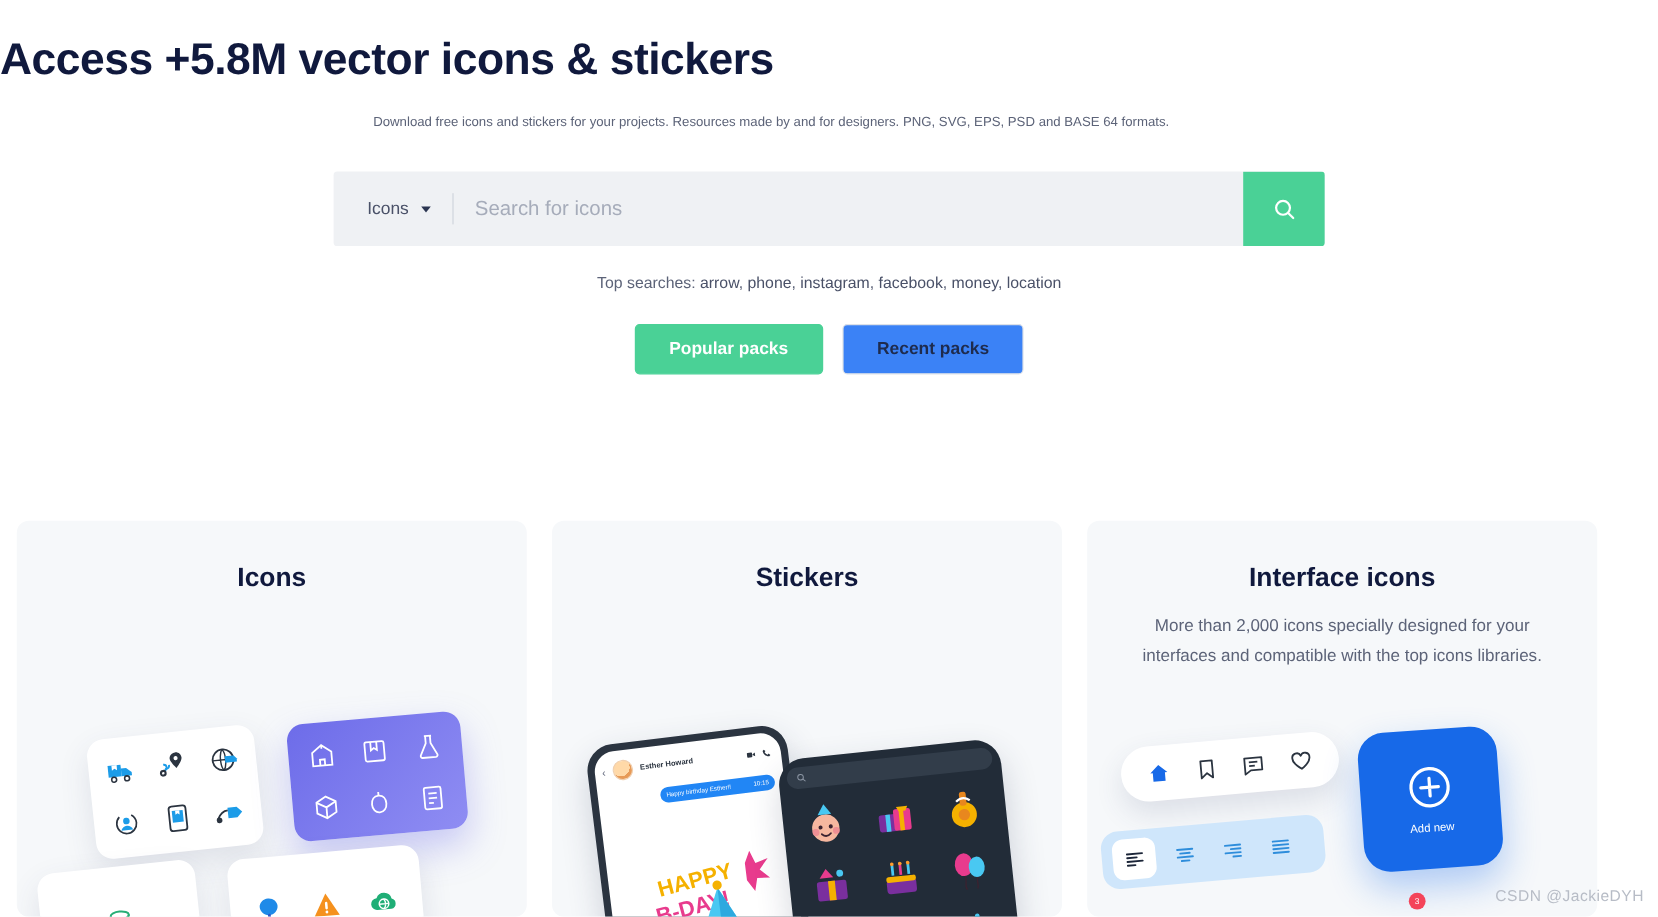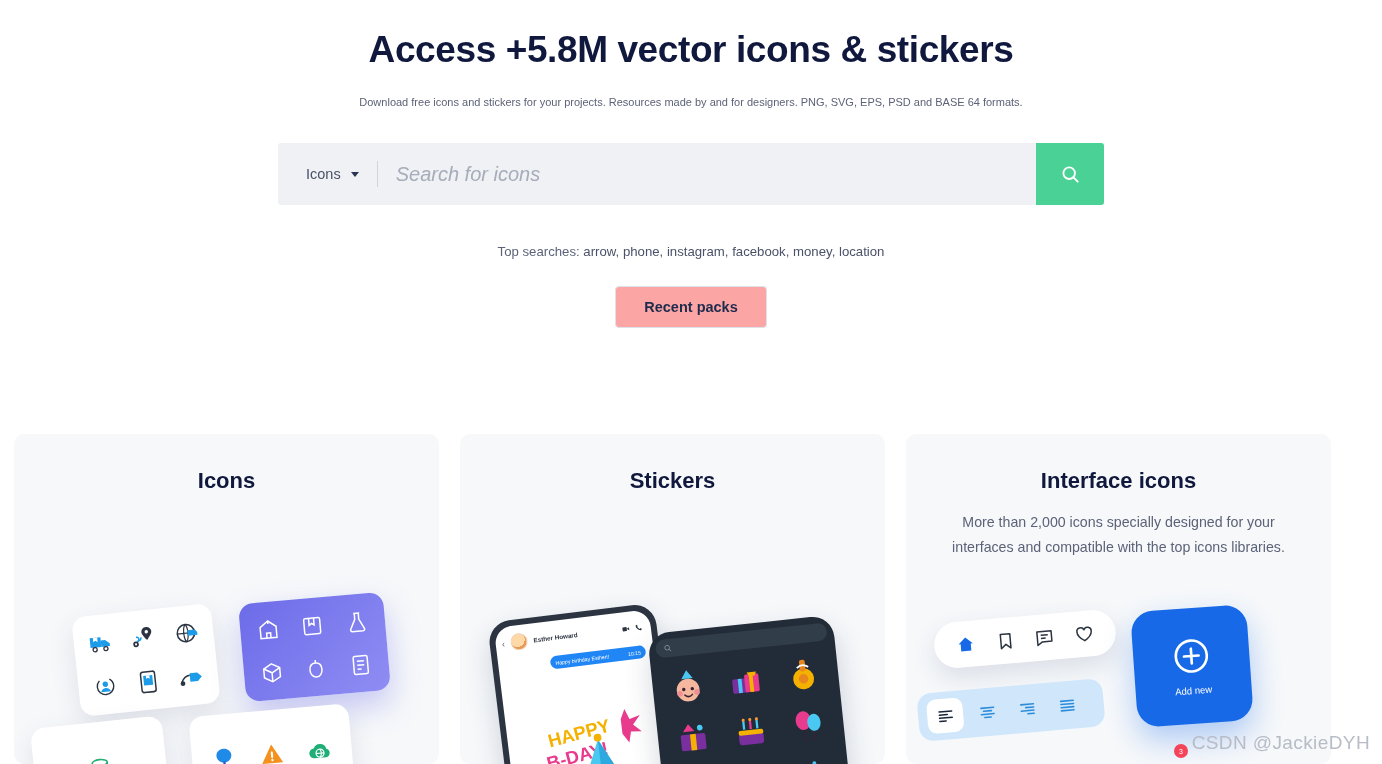--- a/index.html
+++ b/index.html
@@ -5,21 +5,21 @@
   * { box-sizing: border-box; margin: 0; padding: 0; }
   html, body {
     width: 1382px; height: 764px;
     background: #ffffff;
     font-family: "Liberation Sans", sans-serif;
     overflow: hidden;
   }
   .page { position: relative; width: 1382px; height: 764px; }
 
   
-  .hero { padding-top: 26px; text-align: center; }
+  .hero { padding-top: 26px; text-align: left; }
   .hero-title {
     font-size: 37px;
     font-weight: bold;
     color: #10193d;
     letter-spacing: -0.4px;
     line-height: 48px;
   }
   .hero-sub {
     margin: 16px auto 0;
     width: 760px;
@@ -50,36 +50,35 @@
     width: 0; height: 0;
     border-left: 4.5px solid transparent;
     border-right: 4.5px solid transparent;
     border-top: 5.5px solid #2b3551;
   }
   .search-divider { width: 1px; background: #cfd4dc; margin: 18px 0; }
   .search-input {
     flex: 1;
     border: none; outline: none; background: transparent;
     font-family: "Liberation Sans", sans-serif;
-    font-size: 20px; color: #3c4357;
+    font-size: 17px; color: #3c4357;
     padding: 0 18px;
-    font-style: italic;
   }
   .search-input::placeholder { color: #a6acba; }
   .search-btn {
     width: 68px; height: 62px;
     background: #4ad196;
     border: none; cursor: pointer;
     display: flex; align-items: center; justify-content: center;
   }
   .search-btn svg { display: block; }
 
   
   .top-searches {
-    margin-top: 39px;
+    margin-top: 23px;
     text-align: center;
     font-size: 13.2px;
     color: #5c6378;
   }
   .top-searches .ts-label { color: #5c6378; }
   .top-searches a {
     color: #4a5168; text-decoration: none; cursor: pointer;
   }
 
   
@@ -91,21 +90,21 @@
     height: 42px;
     padding: 0 28px;
     border-radius: 4px;
     font-size: 14.5px;
     font-weight: bold;
     display: flex; align-items: center; justify-content: center;
     cursor: pointer;
     font-family: "Liberation Sans", sans-serif;
   }
   .tab.active { background: #4ad196; color: #ffffff; border: 1px solid #4ad196; }
-  .tab.inactive { background: #fca5a5; color: #1e2b4d; border: 1px solid #dde1e8; }
+  .tab.inactive { background: #3b82f6; color: #1e2b4d; border: 1px solid #dde1e8; }
 
   
   .cards {
     position: absolute;
     left: 14px; top: 434px;
     width: 1354px;
     display: flex; gap: 21px;
   }
   .card {
     width: 425px; height: 330px;
@@ -253,21 +252,21 @@
   .badge-dot {
     position: absolute; left: 268px; top: 150px;
     width: 14px; height: 14px; border-radius: 50%;
     background: #f4445a; color: #fff; font-size: 7px;
     display: flex; align-items: center; justify-content: center;
   }
 
   
   .watermark {
     position: absolute; right: 12px; bottom: 10px;
-    font-size: 19px; color: #b7bcc6;
+    font-size: 13px; color: #b7bcc6;
     letter-spacing: 0.4px;
     pointer-events: none;
   }
 </style>
 </head>
 <body>
 
 <div class="page">
 
   <div class="hero">
@@ -291,20 +290,21 @@
   </div>
 
   <div class="top-searches">
     <span class="ts-label">Top searches:</span>
     <span>
       <a>arrow</a><span>, </span><a>phone</a><span>, </span><a>instagram</a><span>, </span><a>facebook</a><span>, </span><a>money</a><span>, </span><a>location</a>
     </span>
   </div>
 
   <div class="tabs">
+    <button class="tab active">Popular packs</button>
     <button class="tab inactive">Recent packs</button>
   </div>
 
   <div class="cards">
 
     <div class="card">
       <div class="card-title">Icons</div>
       <div class="card-art">
 
         <div class="mini-card mc-a">

